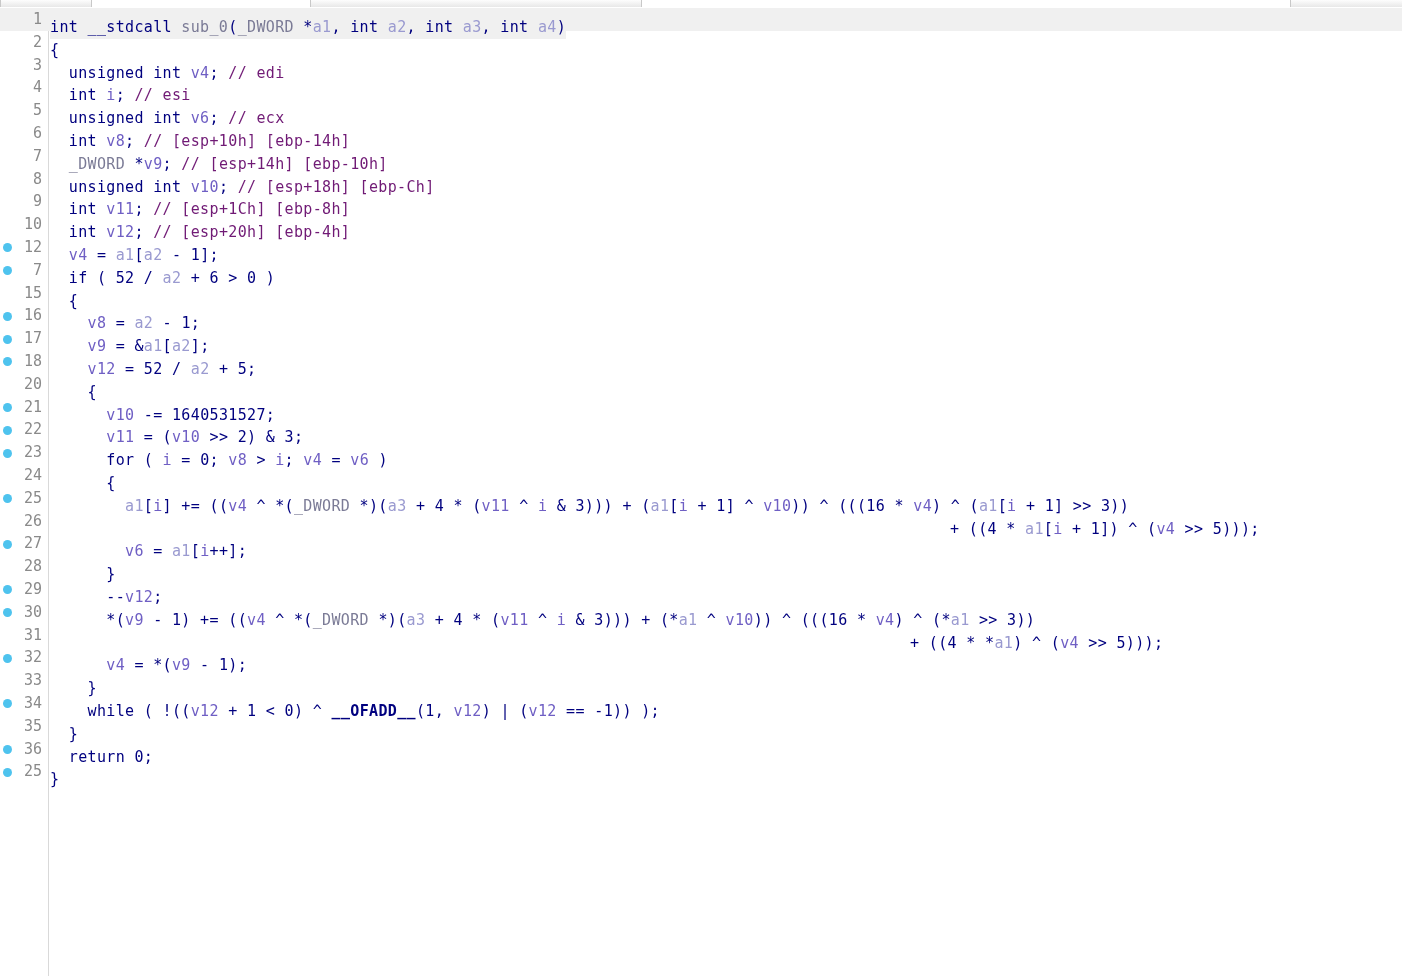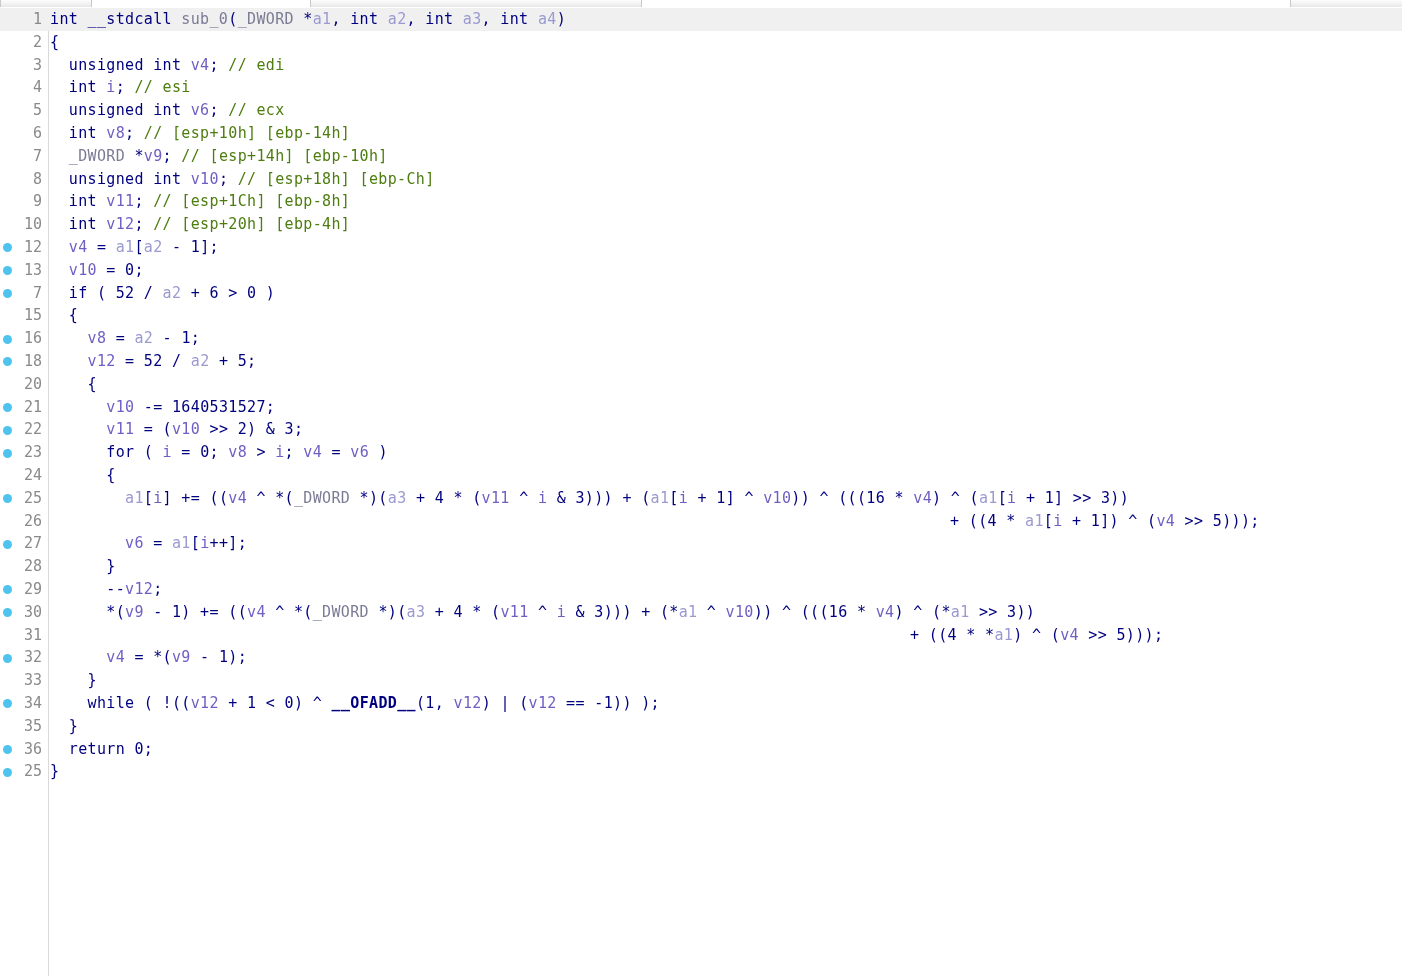--- a/index.html
+++ b/index.html
@@ -75,33 +75,33 @@
     left: 0; top: 0;
     width: 42px;
     text-align: right;
     color: #8a8a8a;
     font-size: 15px;
     font-family: "DejaVu Sans Mono", monospace;
   }
 
   .txt {
     position: absolute;
-    left: 50px; top: 0;
+    left: 50px; top: 8px;
     font-size: 15px;
     font-family: "DejaVu Sans Mono", monospace;
     letter-spacing: 0.35px;
   }
 
   
   .kw   { color: #00007f; }          
   .pun  { color: #00007f; }
   .num  { color: #00007f; }
   .lvar { color: #6f5fc4; }          
   .arg  { color: #9a9ad0; }          
-  .cmt  { color: #4d7c0f; }          
+  .cmt  { color: #701a75; }          
   .fn   { color: #7b7b96; }          
   .macro{ color: #00007f; font-weight: bold; text-align: right; }  
 </style>
 </head>
 <body>
 
 <div id="top-strip">
     <div class="split-seg" style="left: 0px; width: 90px;"></div>
     <div class="split-seg" style="left: 310px; width: 330px;"></div>
     <div class="split-seg" style="left: 1290px; width: 112px;"></div>
@@ -114,24 +114,24 @@
       <div class="line"><span class="lnum">2</span><span class="txt"><span class="kw">{</span></span></div>
       <div class="line"><span class="lnum">3</span><span class="txt"><span class="kw">  unsigned int </span><span class="lvar">v4</span><span class="pun">; </span><span class="cmt">// edi</span></span></div>
       <div class="line"><span class="lnum">4</span><span class="txt"><span class="kw">  int </span><span class="lvar">i</span><span class="pun">; </span><span class="cmt">// esi</span></span></div>
       <div class="line"><span class="lnum">5</span><span class="txt"><span class="kw">  unsigned int </span><span class="lvar">v6</span><span class="pun">; </span><span class="cmt">// ecx</span></span></div>
       <div class="line"><span class="lnum">6</span><span class="txt"><span class="kw">  int </span><span class="lvar">v8</span><span class="pun">; </span><span class="cmt">// [esp+10h] [ebp-14h]</span></span></div>
       <div class="line"><span class="lnum">7</span><span class="txt"><span class="fn">  _DWORD </span><span class="pun">*</span><span class="lvar">v9</span><span class="pun">; </span><span class="cmt">// [esp+14h] [ebp-10h]</span></span></div>
       <div class="line"><span class="lnum">8</span><span class="txt"><span class="kw">  unsigned int </span><span class="lvar">v10</span><span class="pun">; </span><span class="cmt">// [esp+18h] [ebp-Ch]</span></span></div>
       <div class="line"><span class="lnum">9</span><span class="txt"><span class="kw">  int </span><span class="lvar">v11</span><span class="pun">; </span><span class="cmt">// [esp+1Ch] [ebp-8h]</span></span></div>
       <div class="line"><span class="lnum">10</span><span class="txt"><span class="kw">  int </span><span class="lvar">v12</span><span class="pun">; </span><span class="cmt">// [esp+20h] [ebp-4h]</span></span></div>
       <div class="line"><span class="dot"></span><span class="lnum">12</span><span class="txt"><span class="pun">  </span><span class="lvar">v4</span><span class="pun"> = </span><span class="arg">a1</span><span class="pun">[</span><span class="arg">a2</span><span class="pun"> - </span><span class="num">1</span><span class="pun">];</span></span></div>
-      <div class="line"><span class="dot"></span><span class="lnum">13</span><span class="txt"><span class="pun">  </span><span class="lvar">v10</span><span class="pun"> = </span><span class="num">0</span><span class="pun">;</span></span></div>
       <div class="line"><span class="dot"></span><span class="lnum">7</span><span class="txt"><span class="kw">  if ( </span><span class="num">52</span><span class="pun"> / </span><span class="arg">a2</span><span class="pun"> + </span><span class="num">6</span><span class="pun"> &gt; </span><span class="num">0</span><span class="pun"> )</span></span></div>
       <div class="line"><span class="lnum">15</span><span class="txt"><span class="kw">  {</span></span></div>
       <div class="line"><span class="dot"></span><span class="lnum">16</span><span class="txt"><span class="pun">    </span><span class="lvar">v8</span><span class="pun"> = </span><span class="arg">a2</span><span class="pun"> - </span><span class="num">1</span><span class="pun">;</span></span></div>
+      <div class="line"><span class="dot"></span><span class="lnum">17</span><span class="txt"><span class="pun">    </span><span class="lvar">v9</span><span class="pun"> = &amp;</span><span class="arg">a1</span><span class="pun">[</span><span class="arg">a2</span><span class="pun">];</span></span></div>
       <div class="line"><span class="dot"></span><span class="lnum">18</span><span class="txt"><span class="pun">    </span><span class="lvar">v12</span><span class="pun"> = </span><span class="num">52</span><span class="pun"> / </span><span class="arg">a2</span><span class="pun"> + </span><span class="num">5</span><span class="pun">;</span></span></div>
       <div class="line"><span class="lnum">20</span><span class="txt"><span class="kw">    {</span></span></div>
       <div class="line"><span class="dot"></span><span class="lnum">21</span><span class="txt"><span class="pun">      </span><span class="lvar">v10</span><span class="pun"> -= </span><span class="num">1640531527</span><span class="pun">;</span></span></div>
       <div class="line"><span class="dot"></span><span class="lnum">22</span><span class="txt"><span class="pun">      </span><span class="lvar">v11</span><span class="pun"> = (</span><span class="lvar">v10</span><span class="pun"> &gt;&gt; </span><span class="num">2</span><span class="pun">) &amp; </span><span class="num">3</span><span class="pun">;</span></span></div>
       <div class="line"><span class="dot"></span><span class="lnum">23</span><span class="txt"><span class="kw">      for ( </span><span class="lvar">i</span><span class="pun"> = </span><span class="num">0</span><span class="pun">; </span><span class="lvar">v8</span><span class="pun"> &gt; </span><span class="lvar">i</span><span class="pun">; </span><span class="lvar">v4</span><span class="pun"> = </span><span class="lvar">v6</span><span class="pun"> )</span></span></div>
       <div class="line"><span class="lnum">24</span><span class="txt"><span class="kw">      {</span></span></div>
       <div class="line"><span class="dot"></span><span class="lnum">25</span><span class="txt"><span class="pun">        </span><span class="arg">a1</span><span class="pun">[</span><span class="lvar">i</span><span class="pun">] += ((</span><span class="lvar">v4</span><span class="pun"> ^ *(</span><span class="fn">_DWORD </span><span class="pun">*)(</span><span class="arg">a3</span><span class="pun"> + </span><span class="num">4</span><span class="pun"> * (</span><span class="lvar">v11</span><span class="pun"> ^ </span><span class="lvar">i</span><span class="pun"> &amp; </span><span class="num">3</span><span class="pun">))) + (</span><span class="arg">a1</span><span class="pun">[</span><span class="lvar">i</span><span class="pun"> + </span><span class="num">1</span><span class="pun">] ^ </span><span class="lvar">v10</span><span class="pun">)) ^ (((</span><span class="num">16</span><span class="pun"> * </span><span class="lvar">v4</span><span class="pun">) ^ (</span><span class="arg">a1</span><span class="pun">[</span><span class="lvar">i</span><span class="pun"> + </span><span class="num">1</span><span class="pun">] &gt;&gt; </span><span class="num">3</span><span class="pun">))</span></span></div>
       <div class="line"><span class="lnum">26</span><span class="txt" style="left: 950px;"><span class="pun">+ ((</span><span class="num">4</span><span class="pun"> * </span><span class="arg">a1</span><span class="pun">[</span><span class="lvar">i</span><span class="pun"> + </span><span class="num">1</span><span class="pun">]) ^ (</span><span class="lvar">v4</span><span class="pun"> &gt;&gt; </span><span class="num">5</span><span class="pun">)));</span></span></div>
       <div class="line"><span class="dot"></span><span class="lnum">27</span><span class="txt"><span class="pun">        </span><span class="lvar">v6</span><span class="pun"> = </span><span class="arg">a1</span><span class="pun">[</span><span class="lvar">i</span><span class="pun">++];</span></span></div>
       <div class="line"><span class="lnum">28</span><span class="txt"><span class="kw">      }</span></span></div>

